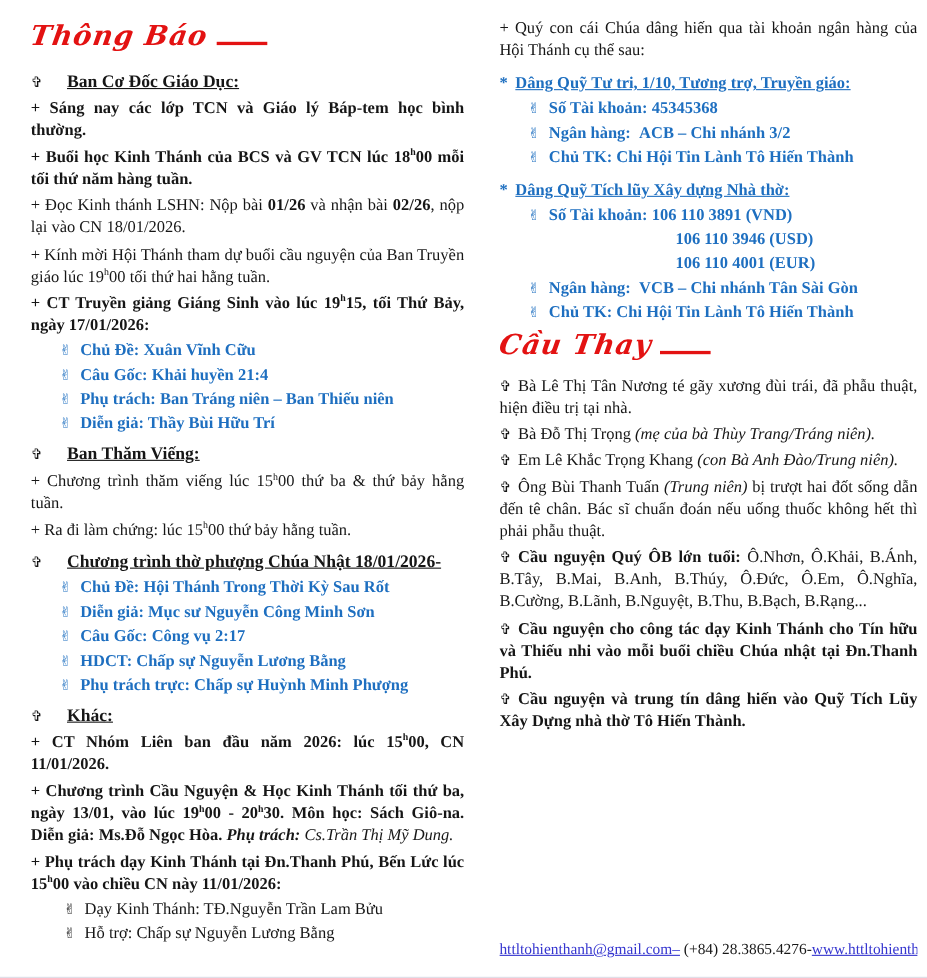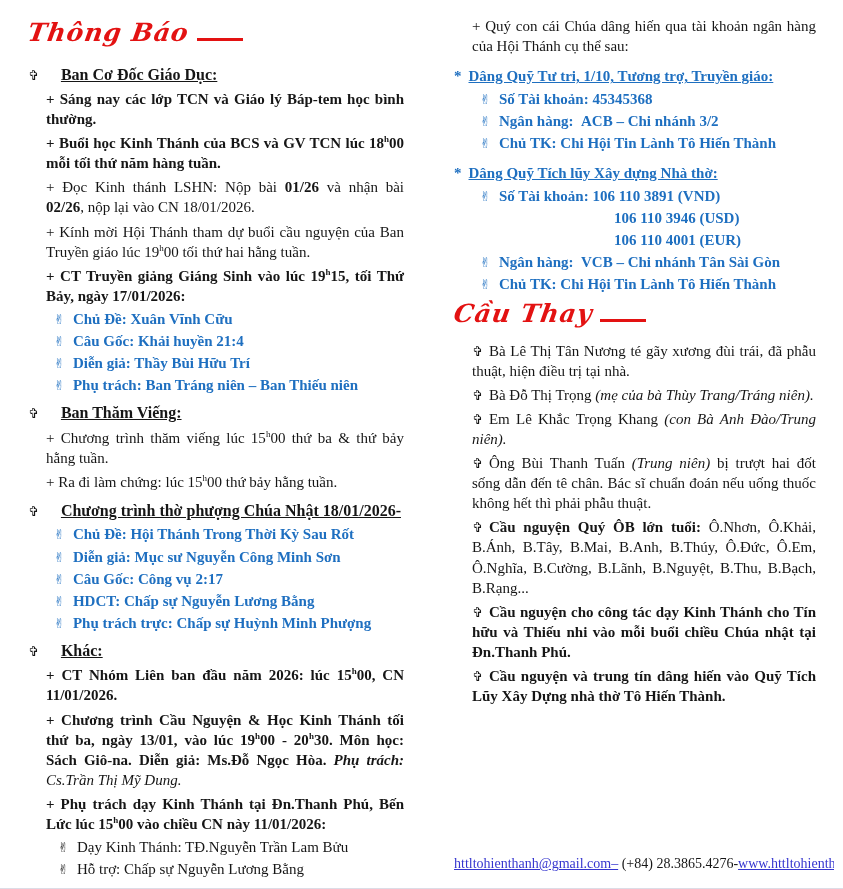--- a/index.html
+++ b/index.html
@@ -16,21 +16,21 @@
     width:843px;height:889px;
     padding:14px 9px 4px 28px;
     display:flex;gap:32px;
     border-bottom:1px solid #dcdce6;
   }
   .col{display:flex;flex-direction:column;height:100%;overflow:hidden;font-size:15px;line-height:1.34;}
   .col.left{width:394px;}
   .col.right{width:380px;}
 
   
-  .p{text-align:justify;margin:2px 18px;}
+  .p{text-align:justify;margin:2px 0;}
   .p.bold{font-weight:bold;}
   .h{margin:6px 0 2px;font-weight:bold;font-size:16px;}
   .h .htxt{text-decoration:underline;margin-left:22px;}
   .cross{font-family:"DejaVu Sans",sans-serif;font-size:13px;}
   .pray .cross{margin-right:6px;}
   .bullet{color:var(--blue);font-weight:bold;padding-left:26px;margin:1px 0;}
   .bullet .hand{font-family:"DejaVu Sans",sans-serif;font-size:13px;margin-right:8px;}
   .bullet.black{color:var(--ink);font-weight:normal;padding-left:30px;}
   .cont{color:var(--blue);font-weight:bold;padding-left:160px;margin:1px 0;}
   .fund{color:var(--blue);font-weight:bold;margin:8px 0 2px;}
@@ -57,22 +57,22 @@
   <div class="col left">
       <div class="script"><span class="script-word">Thông Báo</span><span class="script-tail"></span></div>
       <div class="h"><span class="cross">✞</span><span class="htxt">Ban Cơ Đốc Giáo Dục:</span></div>
       <div class="p bold"><span>+ Sáng nay các lớp TCN và Giáo lý Báp-tem học bình thường.</span></div>
       <div class="p bold"><span>+ Buổi học Kinh Thánh của BCS và GV TCN lúc 18</span><sup>h</sup><span>00 mỗi tối thứ năm hàng tuần.</span></div>
       <div class="p"><span>+ Đọc Kinh thánh LSHN: Nộp bài </span><span class="sb">01/26</span><span> và nhận bài </span><span class="sb">02/26</span><span>, nộp lại vào CN 18/01/2026.</span></div>
       <div class="p"><span>+ Kính mời Hội Thánh tham dự buổi cầu nguyện của Ban Truyền giáo lúc 19</span><sup>h</sup><span>00 tối thứ hai hằng tuần.</span></div>
       <div class="p bold"><span>+ CT Truyền giảng Giáng Sinh vào lúc 19</span><sup>h</sup><span>15, tối Thứ Bảy, ngày 17/01/2026:</span></div>
       <div class="bullet"><span class="hand">✌</span><span>Chủ Đề: Xuân Vĩnh Cữu</span></div>
       <div class="bullet"><span class="hand">✌</span><span>Câu Gốc: Khải huyền 21:4</span></div>
+      <div class="bullet"><span class="hand">✌</span><span>Phụ trách: Ban Tráng niên – Ban Thiếu niên</span></div>
       <div class="bullet"><span class="hand">✌</span><span>Diễn giả: Thầy Bùi Hữu Trí</span></div>
-      <div class="bullet"><span class="hand">✌</span><span>Phụ trách: Ban Tráng niên – Ban Thiếu niên</span></div>
       <div class="h"><span class="cross">✞</span><span class="htxt">Ban Thăm Viếng:</span></div>
       <div class="p"><span>+ Chương trình thăm viếng lúc 15</span><sup>h</sup><span>00 thứ ba &amp; thứ bảy hằng tuần.</span></div>
       <div class="p"><span>+ Ra đi làm chứng: lúc 15</span><sup>h</sup><span>00 thứ bảy hằng tuần.</span></div>
       <div class="h"><span class="cross">✞</span><span class="htxt">Chương trình thờ phượng Chúa Nhật 18/01/2026-</span></div>
       <div class="bullet"><span class="hand">✌</span><span>Chủ Đề: Hội Thánh Trong Thời Kỳ Sau Rốt</span></div>
       <div class="bullet"><span class="hand">✌</span><span>Diễn giả: Mục sư Nguyễn Công Minh Sơn</span></div>
       <div class="bullet"><span class="hand">✌</span><span>Câu Gốc: Công vụ 2:17</span></div>
       <div class="bullet"><span class="hand">✌</span><span>HDCT: Chấp sự Nguyễn Lương Bằng</span></div>
       <div class="bullet"><span class="hand">✌</span><span>Phụ trách trực: Chấp sự Huỳnh Minh Phượng</span></div>
       <div class="h"><span class="cross">✞</span><span class="htxt">Khác:</span></div>

